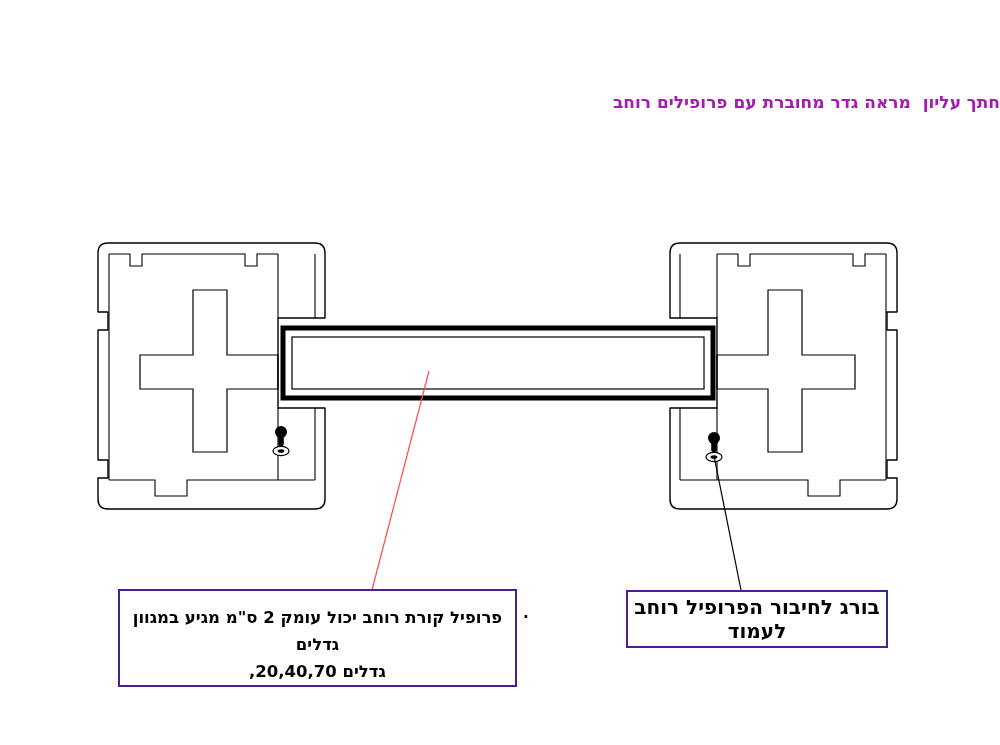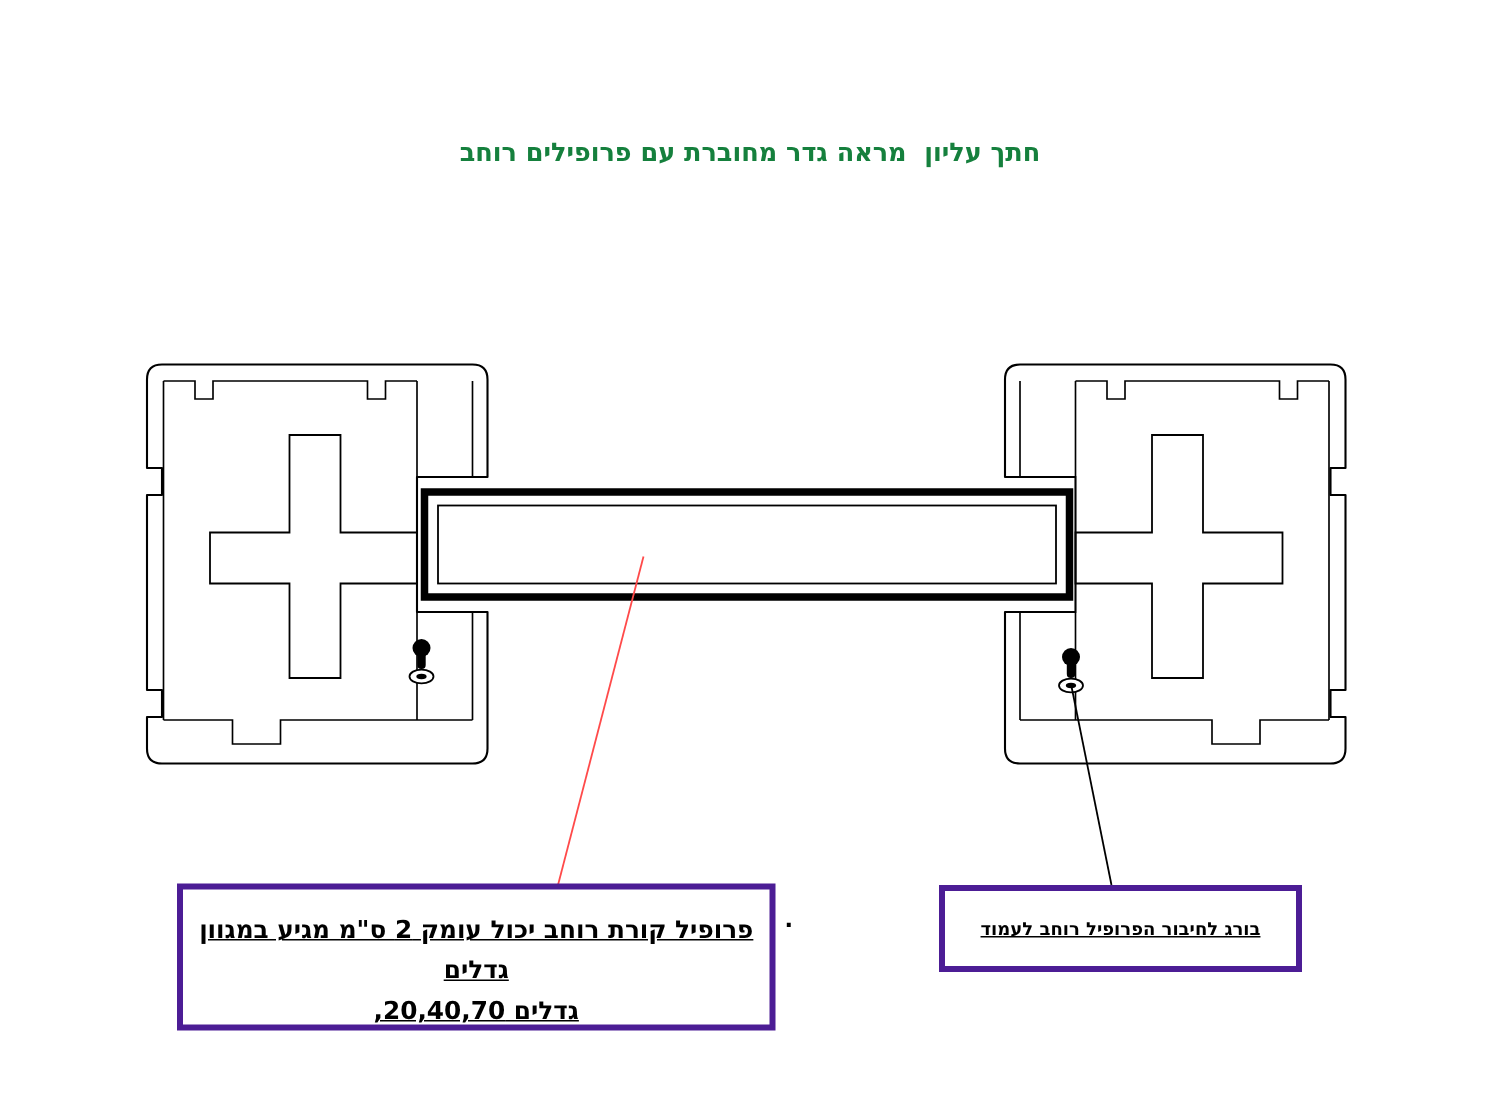--- a/index.html
+++ b/index.html
@@ -10,61 +10,59 @@
     background: #ffffff;
     font-family: "DejaVu Sans", sans-serif;
     overflow: hidden;
     color: #000;
   }
   .title {
     position: absolute;
     top: 92px;
     left: 0;
     width: 100%;
-    text-align: center;
     direction: rtl;
     font-weight: bold;
     font-size: 17px;
     white-space: pre;
-    color: #15803d;
+    color: #a21caf;
   }
   svg.drawing {
     position: absolute;
     top: 0;
     left: 0;
   }
   .callout {
     position: absolute;
-    border: 4px solid #4c1d95;
+    border: 2px solid #4c1d95;
     direction: rtl;
     text-align: center;
     font-weight: bold;
     color: #000;
     box-sizing: border-box;
     background: transparent;
-    text-decoration: underline;
   }
   .beam-callout {
     left: 118px;
     top: 589px;
     width: 399px;
     height: 98px;
     font-size: 16.5px;
     line-height: 1.65;
     padding-top: 13px;
   }
   .screw-callout {
     left: 626px;
     top: 590px;
-    width: 242px;
+    width: 262px;
     height: 58px;
-    font-size: 12px;
+    font-size: 20px;
     display: flex;
     align-items: center;
-    justify-content: center;
+    justify-content: flex-start;
   }
   .stray-mark {
     position: absolute;
     left: 523px;
     top: 604px;
     font-size: 15px;
     font-weight: bold;
   }
 </style>
 </head>

